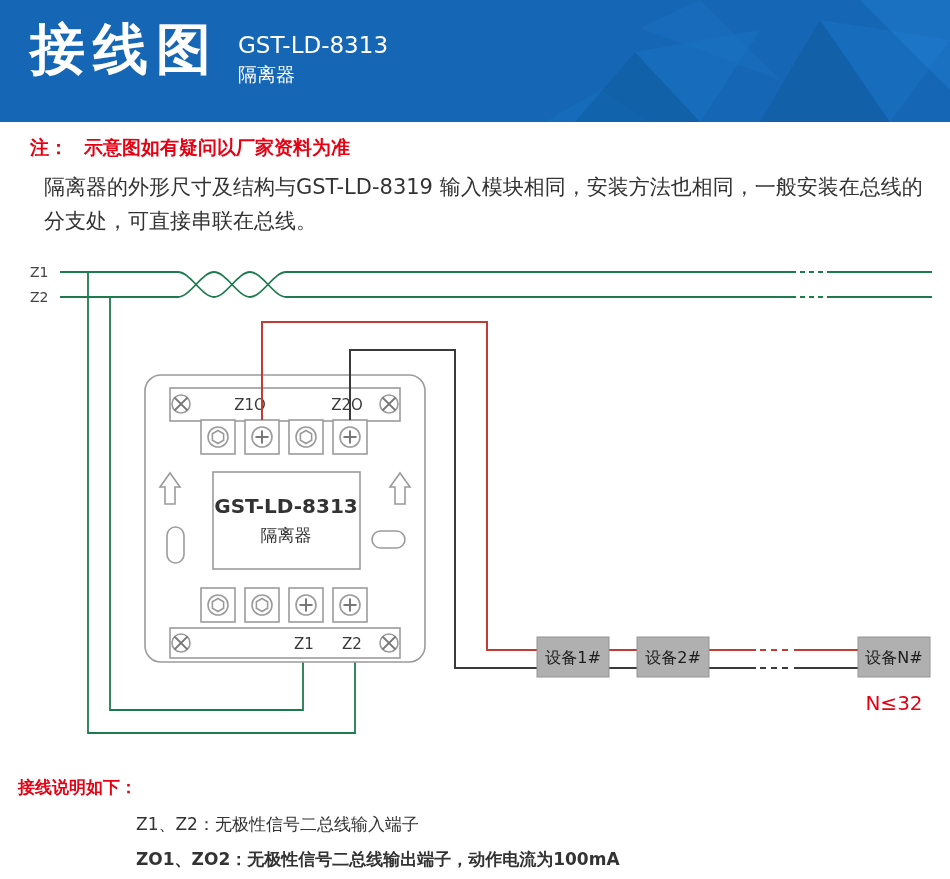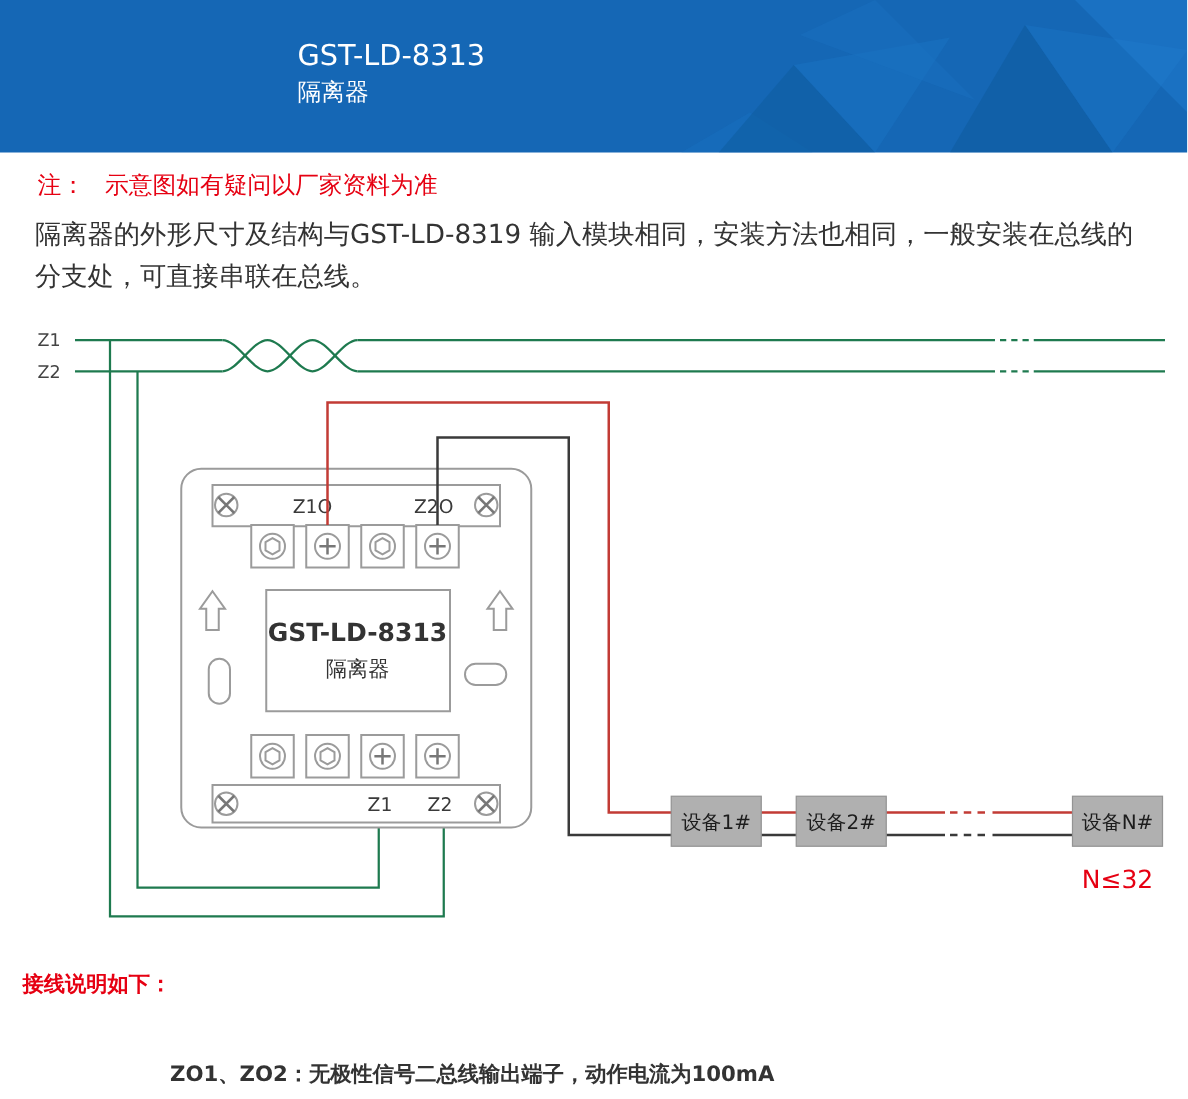--- a/index.html
+++ b/index.html
@@ -11,23 +11,23 @@
           background:var(--header-blue,#1567b5);overflow:hidden;}
   .banner-deco{position:absolute;left:0;top:0;}
   .banner-title{position:absolute;left:30px;top:22px;margin:0;color:#fff;
                 font-size:55px;font-weight:bold;letter-spacing:8px;line-height:1;}
   .banner-sub{position:absolute;left:238px;top:32px;color:#fff;}
   .banner-model{font-size:23px;line-height:1.2;}
   .banner-device{font-size:19px;line-height:1.5;}
 
   
   .note{position:absolute;left:30px;top:135px;margin:0;font-size:19px;
-        color:var(--accent-red,#e60012);}
+        color:var(--accent-red,#e60012);font-weight:bold;}
   .note-label{margin-right:16px;}
-  .desc{position:absolute;left:28px;top:170px;width:897px;margin:0;
+  .desc{position:absolute;left:44px;top:170px;width:897px;margin:0;
         font-size:21px;line-height:34px;color:var(--text-dark,#333);}
 
   
   .diagram{position:absolute;left:0;top:250px;width:946px;height:520px;}
   svg{font-family:"DejaVu Sans","Liberation Sans",sans-serif;}
   .wg{stroke:var(--wire-green,#1e7a4f);stroke-width:1.8;fill:none;}
   .wr{stroke:var(--wire-red,#c23b35);stroke-width:2;fill:none;}
   .wb{stroke:var(--wire-black,#3a3a3a);stroke-width:2;fill:none;}
   .ol{stroke:var(--outline-gray,#9b9b9b);stroke-width:1.6;fill:#fff;}
   .oln{stroke:var(--outline-gray,#9b9b9b);stroke-width:1.6;fill:none;}
@@ -54,20 +54,21 @@
   <header class="banner">
     <svg class="banner-deco" width="950" height="122" viewBox="0 0 950 122">
       <polygon points="545,122 600,90 650,122" fill="#1a73c4" opacity="0.4"></polygon>
       <polygon points="575,122 635,52 700,122" fill="#0f5c9f" opacity="0.55"></polygon>
       <polygon points="635,52 700,122 760,30" fill="#1c77c9" opacity="0.35"></polygon>
       <polygon points="700,0 780,80 640,28" fill="#1a70c0" opacity="0.45"></polygon>
       <polygon points="760,122 820,20 890,122" fill="#0e599b" opacity="0.5"></polygon>
       <polygon points="820,20 890,122 950,40" fill="#1f7ccd" opacity="0.3"></polygon>
       <polygon points="860,0 950,90 950,0" fill="#2484da" opacity="0.35"></polygon>
     </svg>
+    <h1 class="banner-title">接线图</h1>
     <div class="banner-sub">
       <div class="banner-model">GST-LD-8313</div>
       <div class="banner-device">隔离器</div>
     </div>
   </header>
 
   <p class="note">
     <span class="note-label">注：</span><span class="note-text">示意图如有疑问以厂家资料为准</span>
   </p>
   <p class="desc">隔离器的外形尺寸及结构与GST-LD-8319 输入模块相同，安装方法也相同，一般安装在总线的分支处，可直接串联在总线。</p>
@@ -187,15 +188,16 @@
       <g>
         <rect class="devbox" x="858" y="387" width="72" height="40"></rect>
         <text class="devlbl" x="894" y="413">设备N#</text>
       </g>
 
       <text class="limit" x="894" y="460">N≤32</text>
     </svg>
   </div>
 
   <p class="footer-title">接线说明如下：</p>
+  <p class="footer-line1">Z1、Z2：无极性信号二总线输入端子</p>
   <p class="footer-line2">ZO1、ZO2：无极性信号二总线输出端子，动作电流为100mA</p>
 
 </div>
 
 </body></html>

